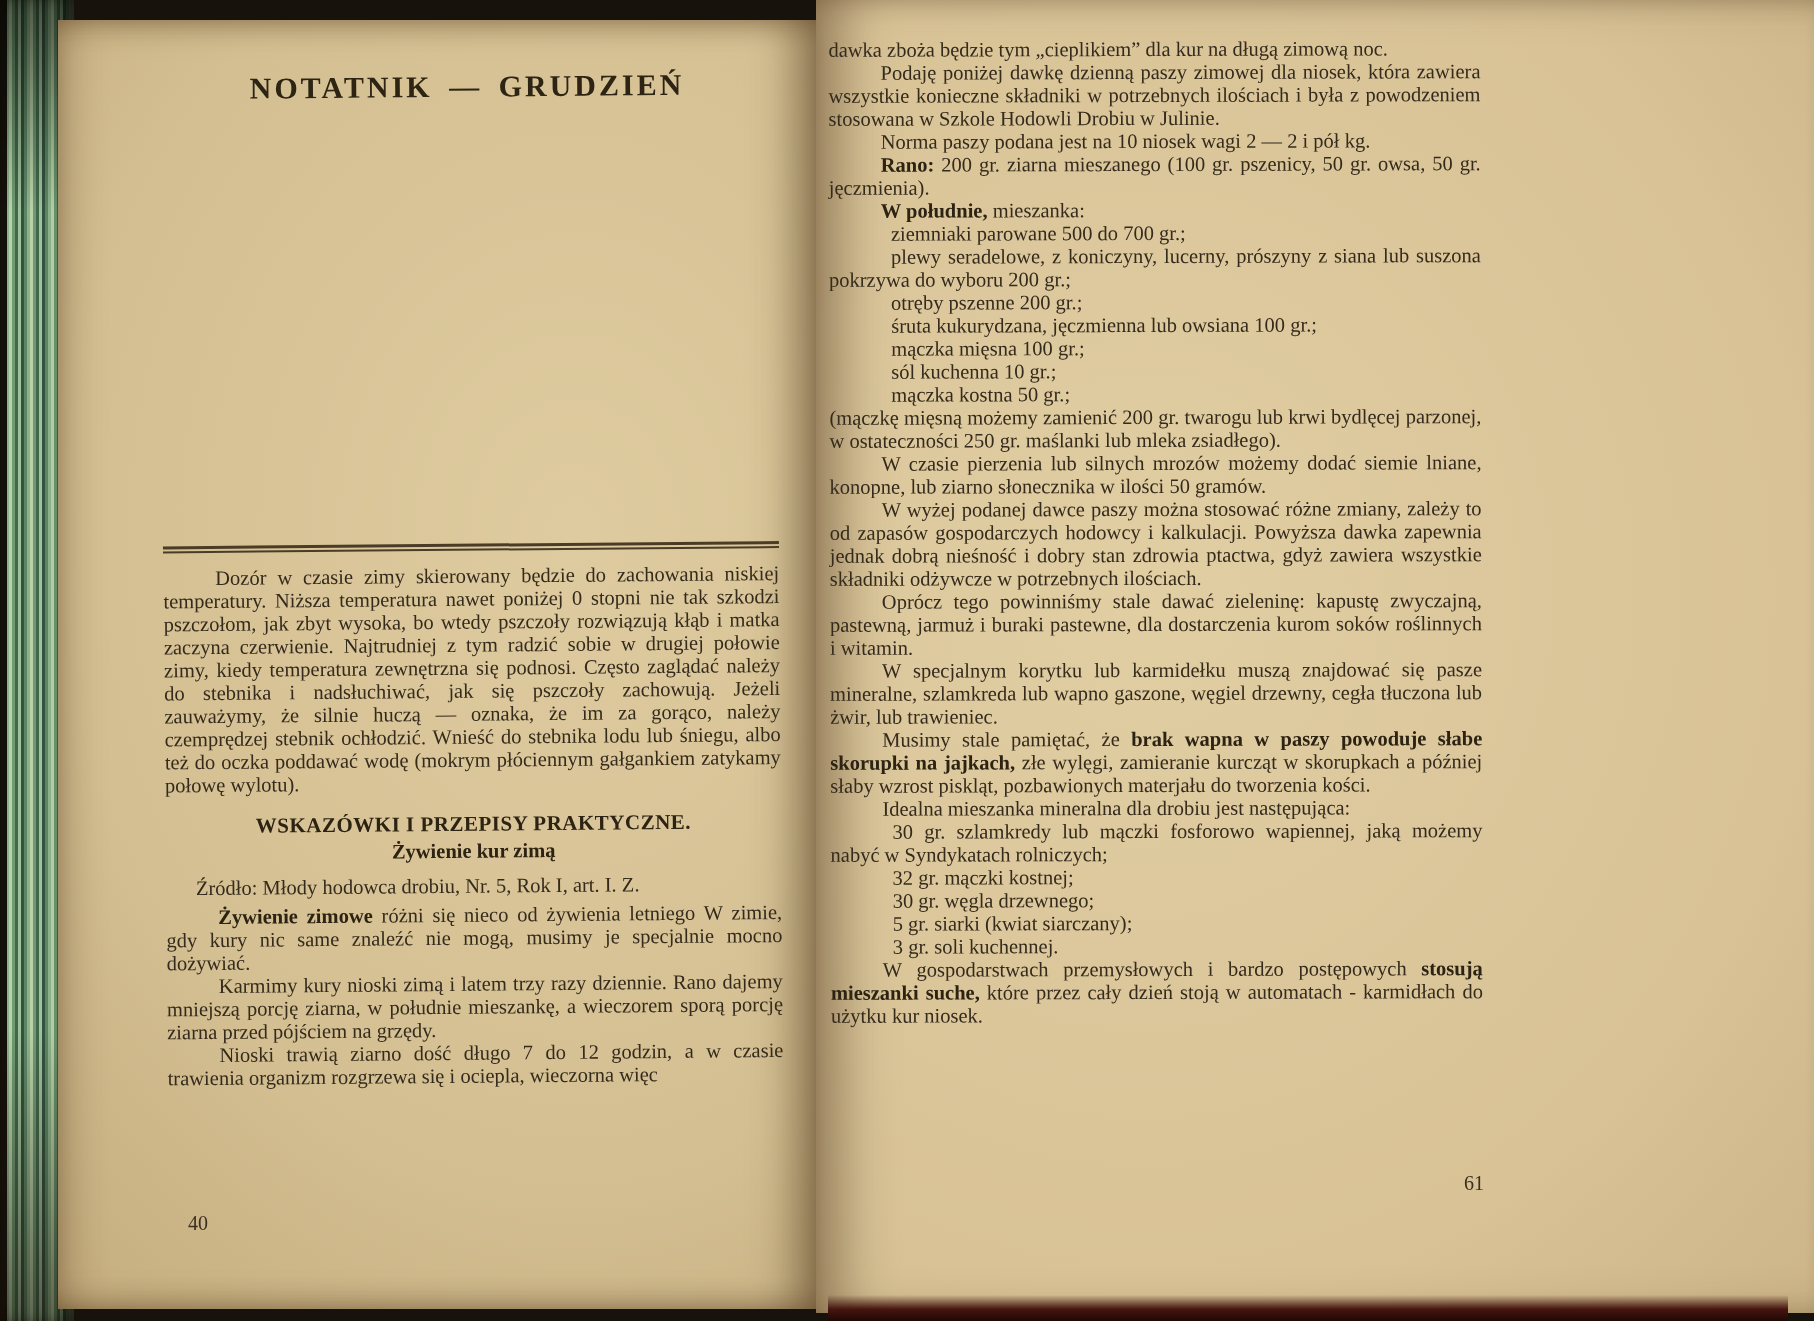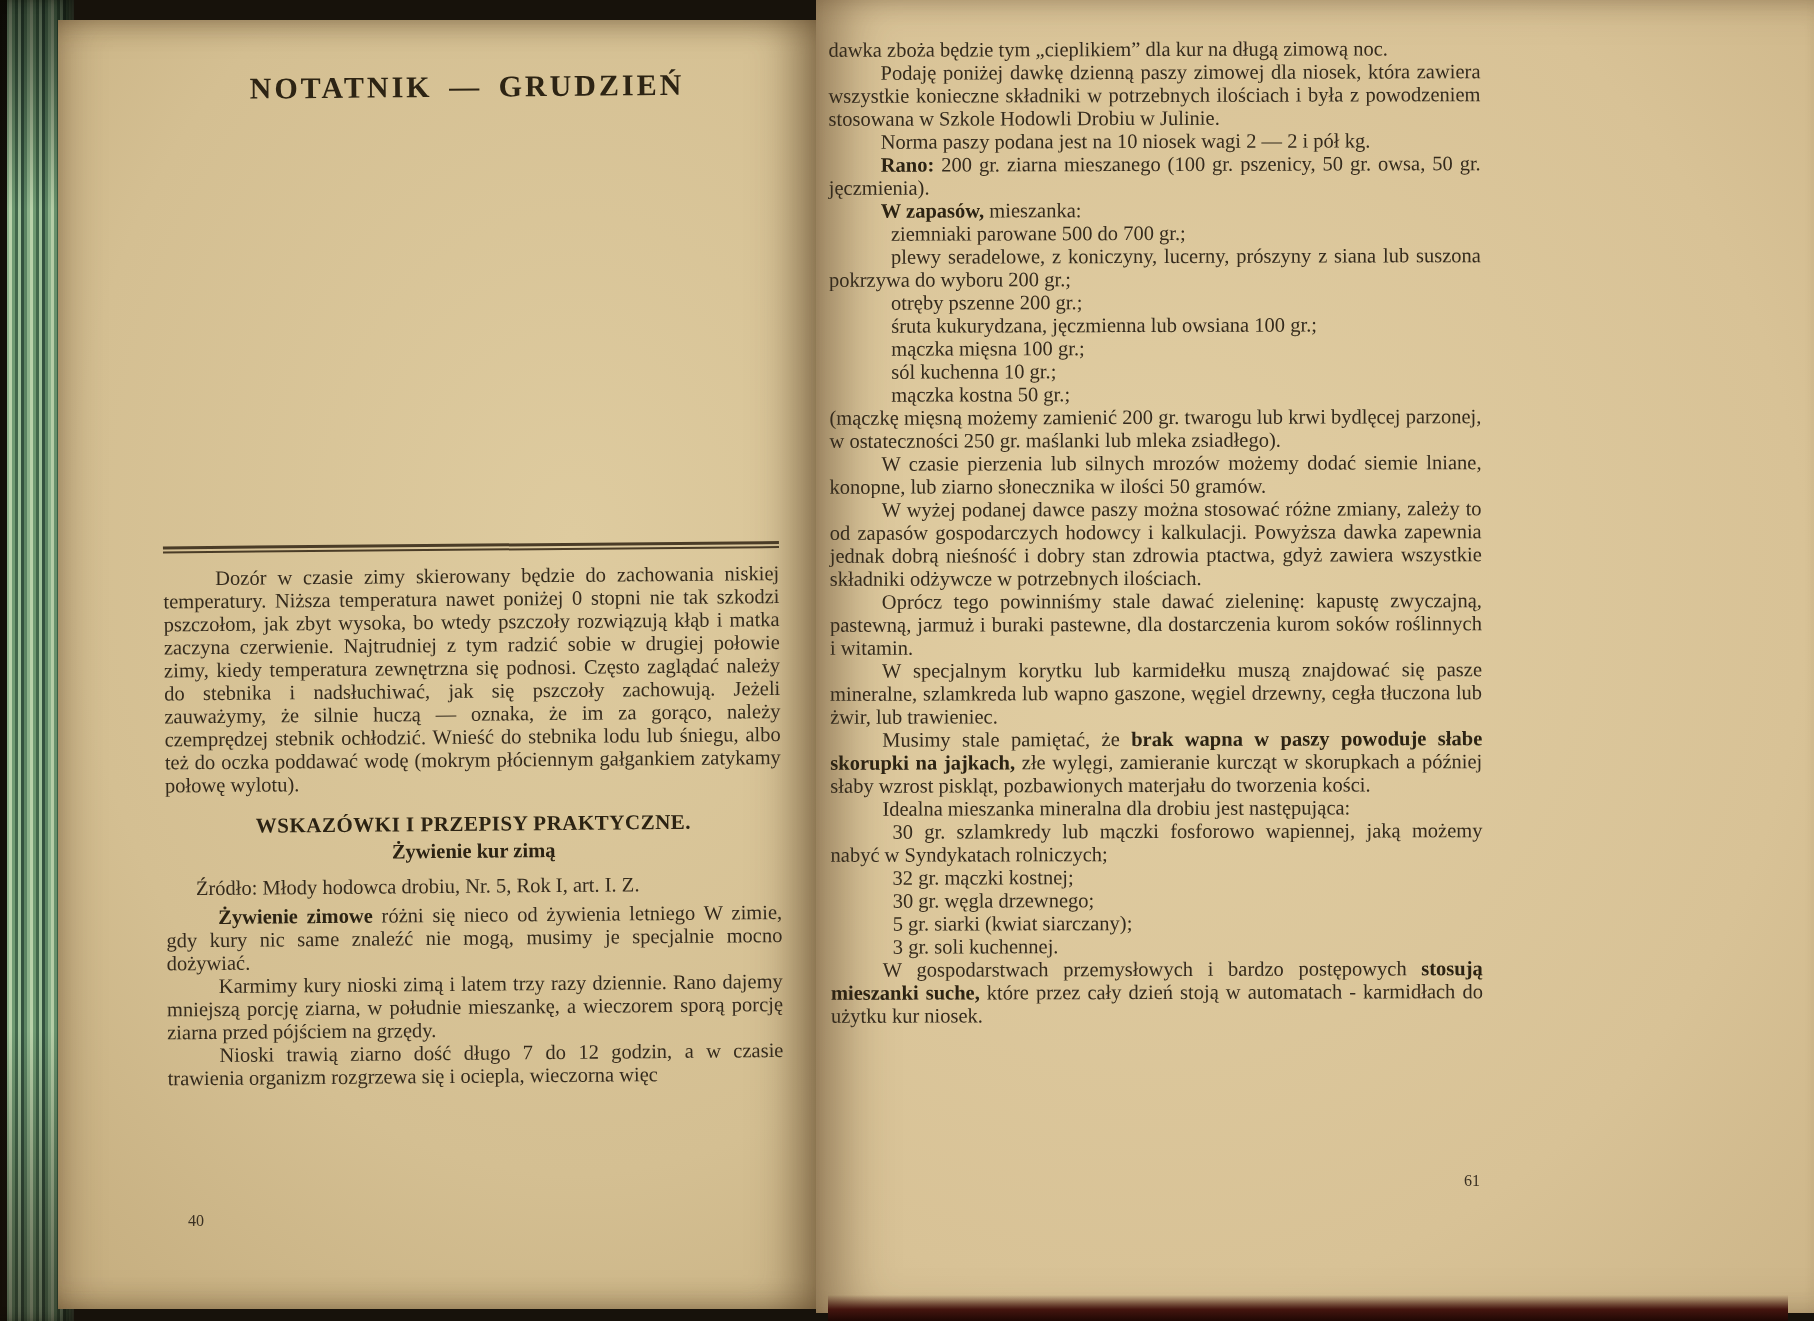--- a/index.html
+++ b/index.html
@@ -81,21 +81,21 @@
   }
   .body p.subheading{
     text-align:center;font-weight:bold;text-indent:0;
     margin:4px 0 10px 0;font-size:20.5px;color:#2e2516;
   }
   .body p.source{
     text-indent:30px;margin:12px 0 6px 0;text-align:left;
   }
   .body b{color:#2c2313;}
   .pagenum{
-    position:absolute;font-size:16px;color:#3a3022;
+    position:absolute;font-size:20px;color:#3a3022;
   }
   .pagenum-left{top:1192px;left:130px;}
   .pagenum-right{top:1172px;left:648px;}
 </style>
 </head>
 <body>
 
 <div class="scan">
 
   <div class="edges"></div>
@@ -118,21 +118,21 @@
     <div class="pagenum pagenum-left">40</div>
   </div>
 
   <div class="page page-right">
     <div class="right-content">
       <div class="body">
           <p class="noindent">dawka zboża będzie tym „cieplikiem” dla kur na długą zimową noc.</p>
           <p class="indent">Podaję poniżej dawkę dzienną paszy zimowej dla niosek, która zawiera wszystkie konieczne składniki w potrzebnych ilościach i była z powodzeniem stosowana w Szkole Hodowli Drobiu w Julinie.</p>
           <p class="indent">Norma paszy podana jest na 10 niosek wagi 2 — 2 i pół kg.</p>
           <p class="indent"><b>Rano:</b> 200 gr. ziarna mieszanego (100 gr. pszenicy, 50 gr. owsa, 50 gr. jęczmienia).</p>
-          <p class="indent"><b>W zapasów,</b> mieszanka:</p>
+          <p class="indent"><b>W południe,</b> mieszanka:</p>
           <p class="item">ziemniaki parowane 500 do 700 gr.;</p>
           <p class="item">plewy seradelowe, z koniczyny, lucerny, prószyny z siana lub suszona pokrzywa do wyboru 200 gr.;</p>
           <p class="item">otręby pszenne 200 gr.;</p>
           <p class="item">śruta kukurydzana, jęczmienna lub owsiana 100 gr.;</p>
           <p class="item">mączka mięsna 100 gr.;</p>
           <p class="item">sól kuchenna 10 gr.;</p>
           <p class="item">mączka kostna 50 gr.;</p>
           <p class="noindent">(mączkę mięsną możemy zamienić 200 gr. twarogu lub krwi bydlęcej parzonej, w ostateczności 250 gr. maślanki lub mleka zsiadłego).</p>
           <p class="indent">W czasie pierzenia lub silnych mrozów możemy dodać siemie lniane, konopne, lub ziarno słonecznika w ilości 50 gramów.</p>
           <p class="indent">W wyżej podanej dawce paszy można stosować różne zmiany, zależy to od zapasów gospodarczych hodowcy i kalkulacji. Powyższa dawka zapewnia jednak dobrą nieśność i dobry stan zdrowia ptactwa, gdyż zawiera wszystkie składniki odżywcze w potrzebnych ilościach.</p>

